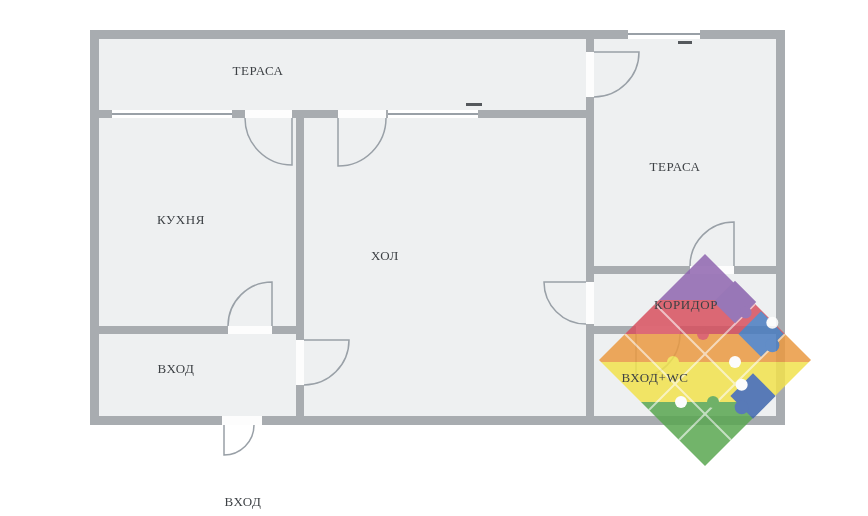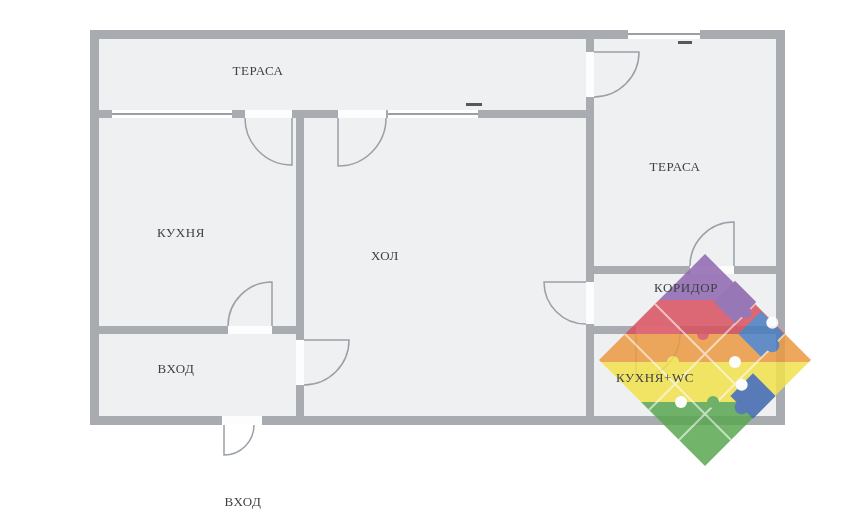--- a/index.html
+++ b/index.html
@@ -98,22 +98,22 @@
     </g>
     <g transform="translate(168,156) rotate(45)">
       <rect x="-16" y="-16" width="32" height="32" fill="#3f66ad"></rect>
       <circle cx="0" cy="16" r="7" fill="#3f66ad"></circle>
       <circle cx="-16" cy="0" r="6" fill="#ffffff"></circle>
     </g>
   </svg>
 
   <div class="labels">
     <div class="room-label" style="left:168px;top:41px;">ТЕРАСА</div>
-    <div class="room-label" style="left:91px;top:203px;">КУХНЯ</div>
+    <div class="room-label" style="left:91px;top:190px;">КУХНЯ</div>
     <div class="room-label" style="left:295px;top:226px;">ХОЛ</div>
     <div class="room-label" style="left:585px;top:137px;">ТЕРАСА</div>
-    <div class="room-label" style="left:596px;top:258px;">КОРИДОР</div>
+    <div class="room-label" style="left:596px;top:275px;">КОРИДОР</div>
     <div class="room-label" style="left:86px;top:339px;">ВХОД</div>
-    <div class="room-label" style="left:565px;top:348px;">КУХНЯ+WC</div>
+    <div class="room-label" style="left:565px;top:348px;">ВХОД+WC</div>
     <div class="room-label" style="left:153px;top:428px;margin-top:44px;">ВХОД</div>
   </div>
 
 </div>
 
 </body></html>

